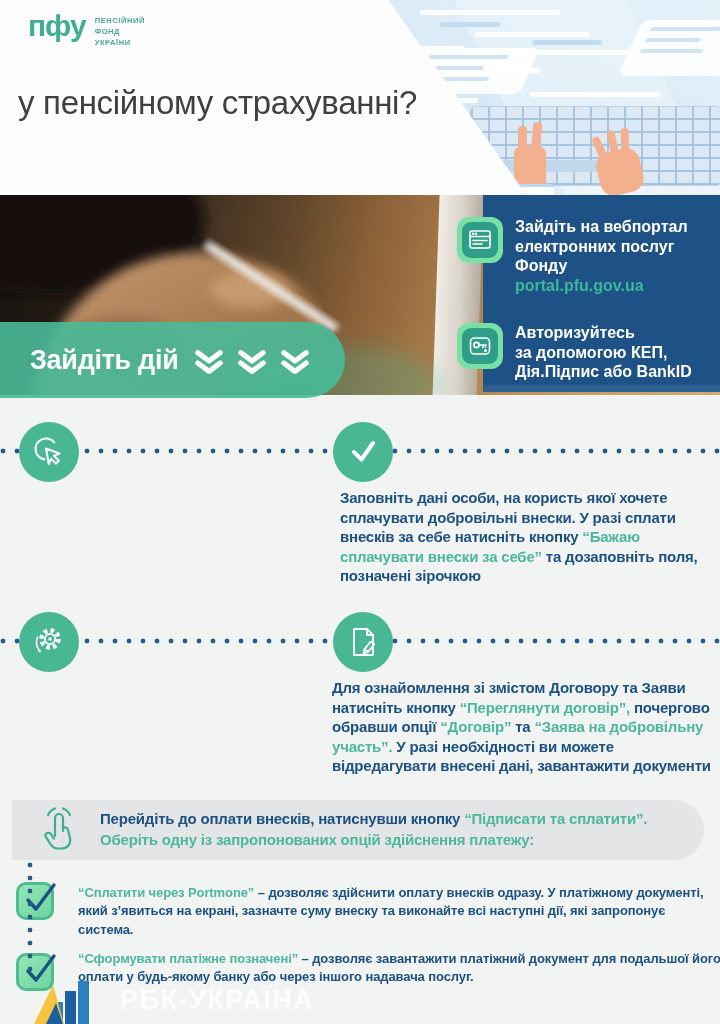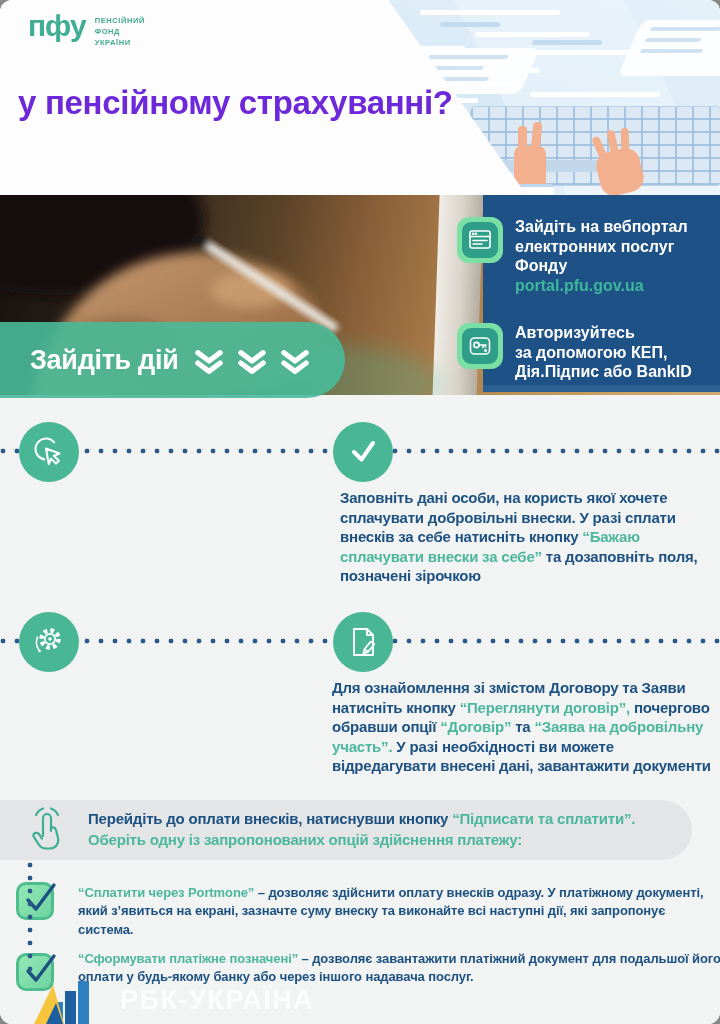--- a/index.html
+++ b/index.html
@@ -1,17 +1,17 @@
 <!DOCTYPE html>
 <html><head>
 <meta charset="utf-8">
 <style>
   html,body{margin:0;padding:0;background:#888;}
   .page{position:relative;width:720px;height:1024px;margin:0 auto;background:#fdfdfd;
-        font-family:"Liberation Sans",sans-serif;overflow:hidden;border-radius:12px;}
+        font-family:"Liberation Sans",sans-serif;overflow:hidden;}
 
   
   .header{position:absolute;left:0;top:0;width:720px;height:195px;background:#fdfdfd;}
   .illu{position:absolute;left:300px;top:0;width:420px;height:195px;overflow:hidden;
         clip-path:polygon(21% 0,100% 0,100% 100%,54% 100%);
         background:linear-gradient(200deg,#e6f2fa 0%,#d8e9f6 55%,#cfe4f3 100%);}
   .illu .wedge{position:absolute;left:40px;top:0;width:380px;height:195px;background:#e9f4fb;
         clip-path:polygon(30% 0,75% 0,100% 100%,55% 100%);opacity:.7;}
   .card{position:absolute;background:rgba(255,255,255,.92);border-radius:8px;transform:skewX(-24deg);}
   .card .ln{height:4px;border-radius:2px;background:#cfe3f2;margin:7px 12px 0 12px;}
@@ -24,21 +24,21 @@
   .spacebar{position:absolute;left:200px;top:160px;width:120px;height:12px;background:#c2d7ea;border-radius:3px;}
   .hand-skin{position:absolute;background:#f3b08f;border-radius:8px;}
   .hill{position:absolute;left:265px;top:148px;width:170px;height:70px;background:#edf5fb;
         border-radius:24px;transform:rotate(-12deg);}
   .logo{position:absolute;left:28px;top:12px;display:flex;align-items:flex-start;gap:9px;}
   .logo-abbr{font-size:30px;font-weight:bold;color:#3fae94;letter-spacing:-1px;line-height:.9;}
   .org-name{font-size:7.5px;font-weight:bold;color:#45ab92;letter-spacing:.6px;line-height:1.45;
         margin-top:4px;white-space:pre-line;}
   .title{position:absolute;left:18px;top:82px;line-height:1.28;}
   .title .t1{font-size:33px;font-weight:bold;color:#1d4a7d;letter-spacing:-.3px;}
-  .title .t2{font-size:33px;font-weight:bold;color:#6d28d9;letter-spacing:-.3px;text-align:center;}
+  .title .t2{font-size:33px;font-weight:normal;color:#404040;letter-spacing:-.3px;text-align:center;}
 
   
   .photo{position:absolute;left:0;top:195px;width:720px;height:200px;overflow:hidden;
     background:linear-gradient(102deg,#16120f 0%,#241c15 12%,#3a2c1f 24%,#5d4429 38%,#8a6038 50%,#aa7c4a 62%,#c09255 74%,#caa263 86%,#cfa96d 100%);}
   .photo .pkbd{position:absolute;left:545px;top:28px;width:230px;height:115px;border-radius:8px;
     background:repeating-linear-gradient(90deg,#d8d8d2 0 18px,#b7b7af 18px 21px);
     transform:rotate(-15deg);filter:blur(1.5px);opacity:.95;}
   .photo .book{position:absolute;left:436px;top:-5px;width:44px;height:215px;
     background:linear-gradient(90deg,#f0ede7,#d9d3c9 55%,#b4ac9f);transform:rotate(2deg);filter:blur(.6px);}
   .photo .shadowtop{position:absolute;left:470px;top:-10px;width:260px;height:45px;background:#4a4236;filter:blur(7px);}
@@ -68,21 +68,21 @@
   .dotline{position:absolute;width:720px;height:6px;z-index:1;
      background-image:radial-gradient(circle at 3px 3px,#2a5a89 2.1px,rgba(0,0,0,0) 2.7px);
      background-size:14px 6px;background-repeat:repeat-x;}
   .stepcircle{position:absolute;width:60px;height:60px;border-radius:50%;background:#49b794;z-index:2;
      display:flex;align-items:center;justify-content:center;}
   .steptext{position:absolute;font-size:15px;font-weight:bold;line-height:1.3;letter-spacing:-.2px;}
   .seg-navy{color:#1d5181;}
   .seg-teal{color:#4cb79d;}
 
   
-  .banner{position:absolute;left:0;top:405px;width:692px;height:60px;background:#e3e5e7;
+  .banner{position:absolute;left:12px;top:405px;width:692px;height:60px;background:#e3e5e7;
      border-radius:0 30px 30px 0;z-index:2;display:flex;align-items:center;}
   .banner .hicon{margin:0 16px 0 22px;flex:0 0 auto;}
   .banner .btext{font-size:15px;font-weight:bold;line-height:1.38;letter-spacing:-.2px;}
   .vdots{position:absolute;left:27px;top:467px;width:6px;height:112px;z-index:1;
      background-image:radial-gradient(circle at 3px 3px,#2a5a89 2.1px,rgba(0,0,0,0) 2.7px);
      background-size:6px 13px;background-repeat:repeat-y;}
   .cbox{position:absolute;width:38px;height:38px;border-radius:10px;
      background:linear-gradient(135deg,#93e8b6,#6fd3a0);border:3px solid #4dbd8e;box-sizing:border-box;}
   .cbox svg{position:absolute;left:1px;top:-7px;overflow:visible;}
   .opttext{position:absolute;font-size:13px;font-weight:bold;line-height:1.42;letter-spacing:-.1px;width:645px;}

